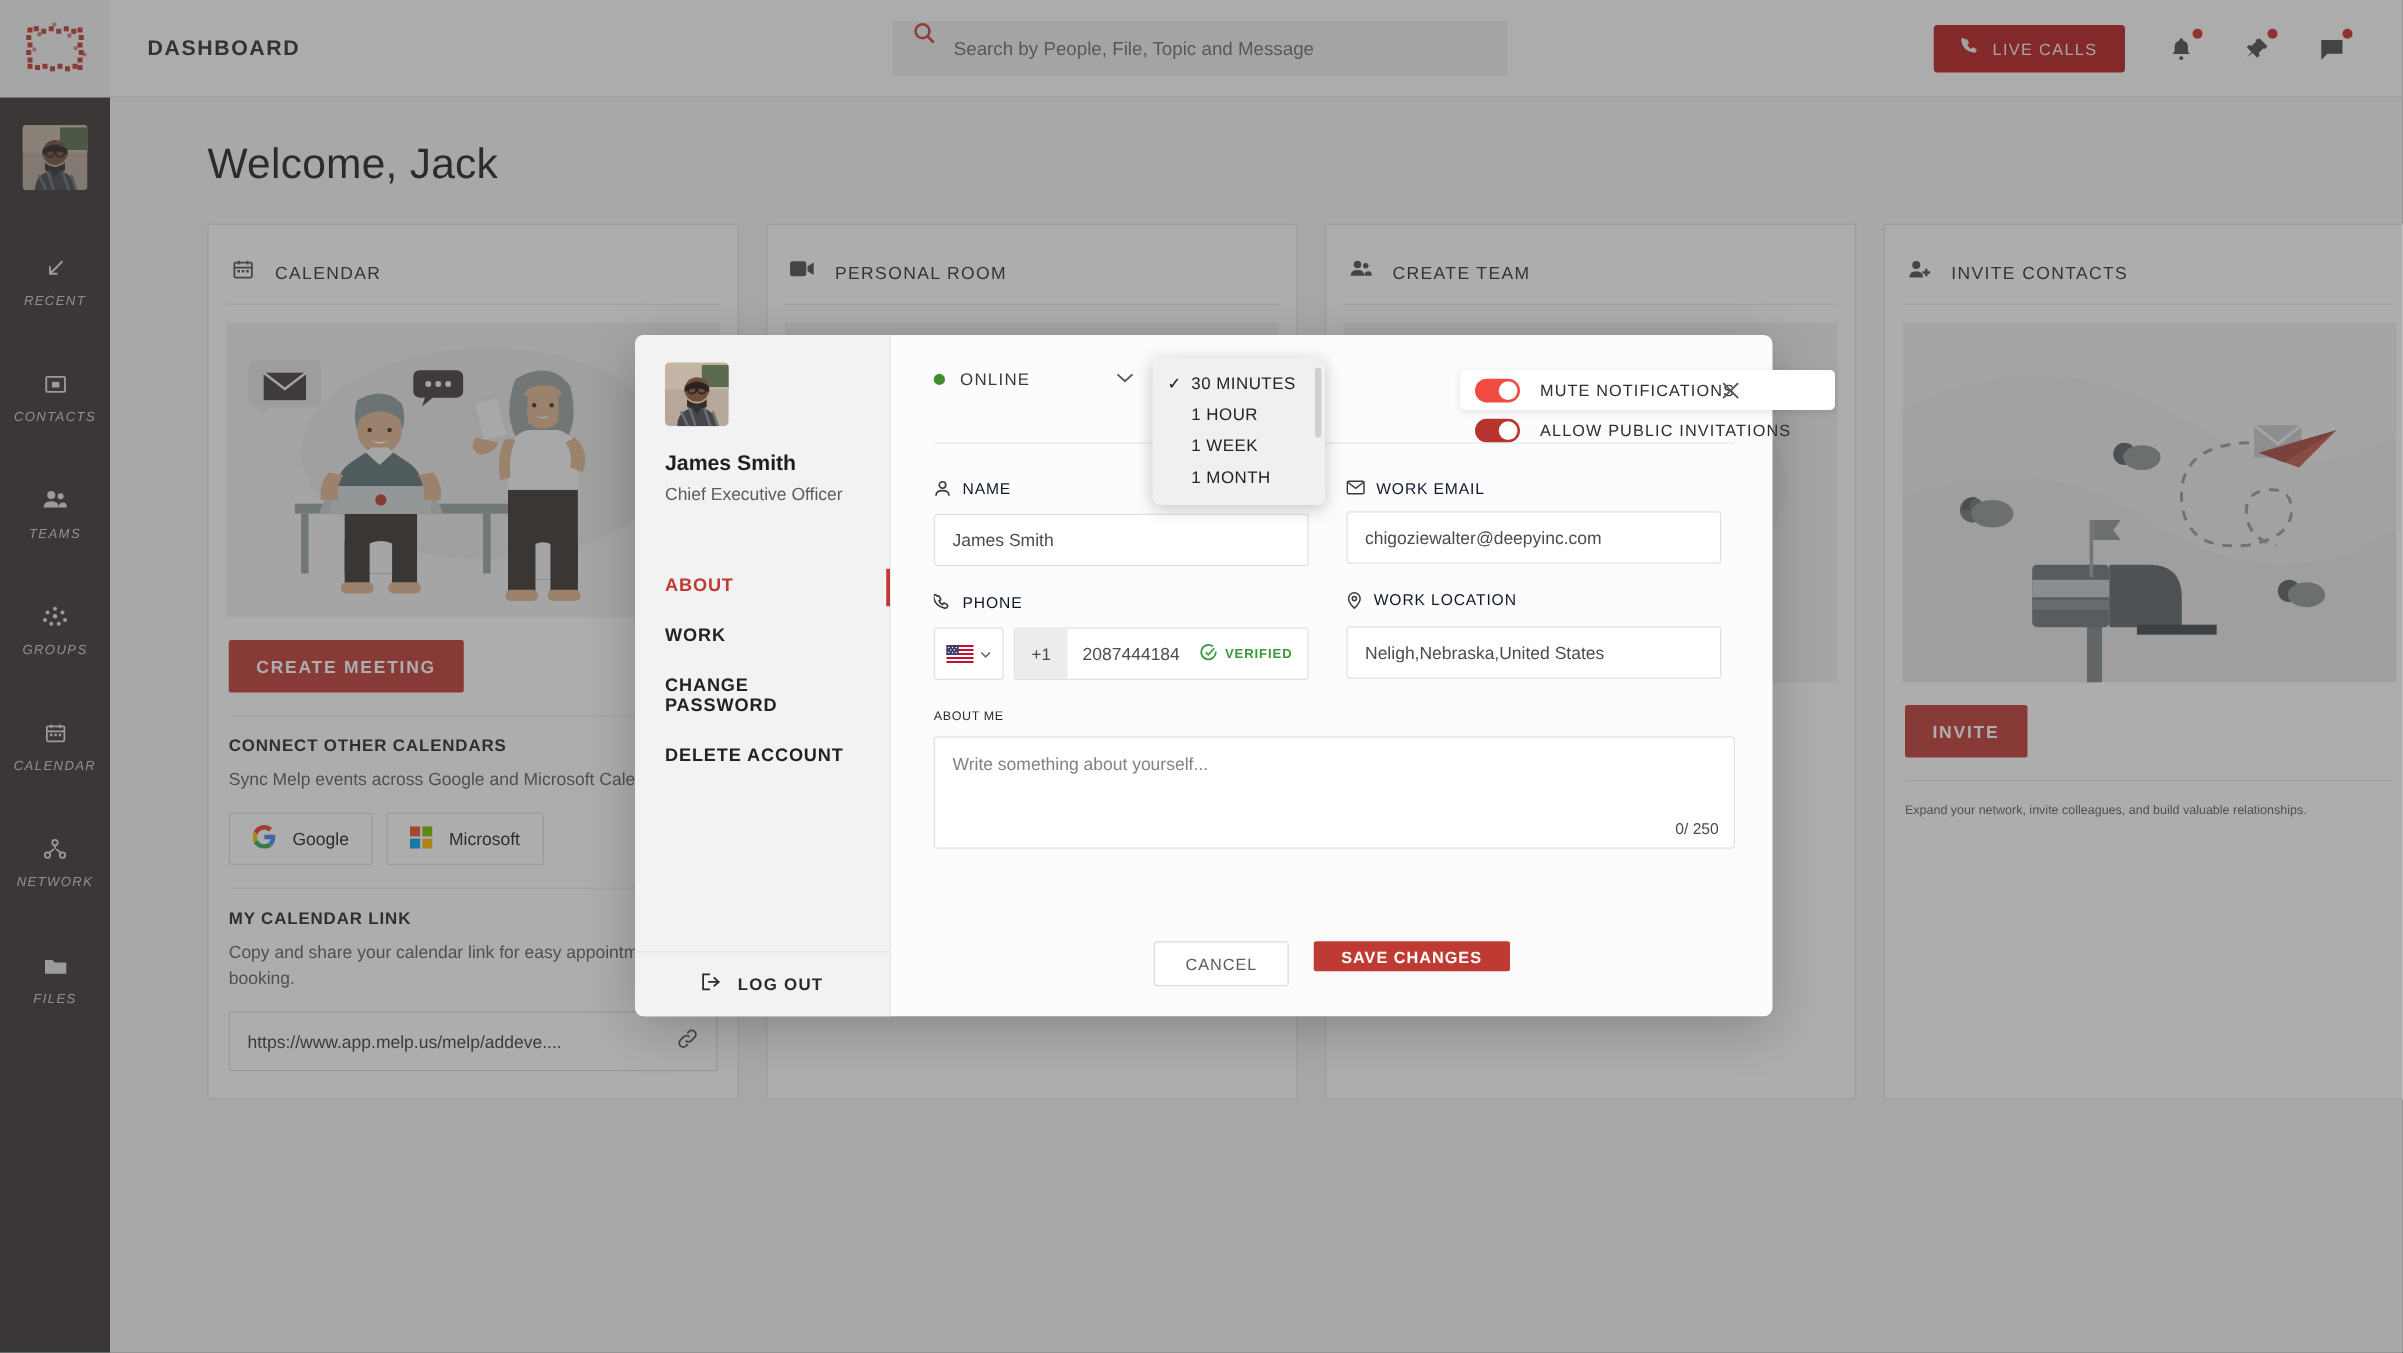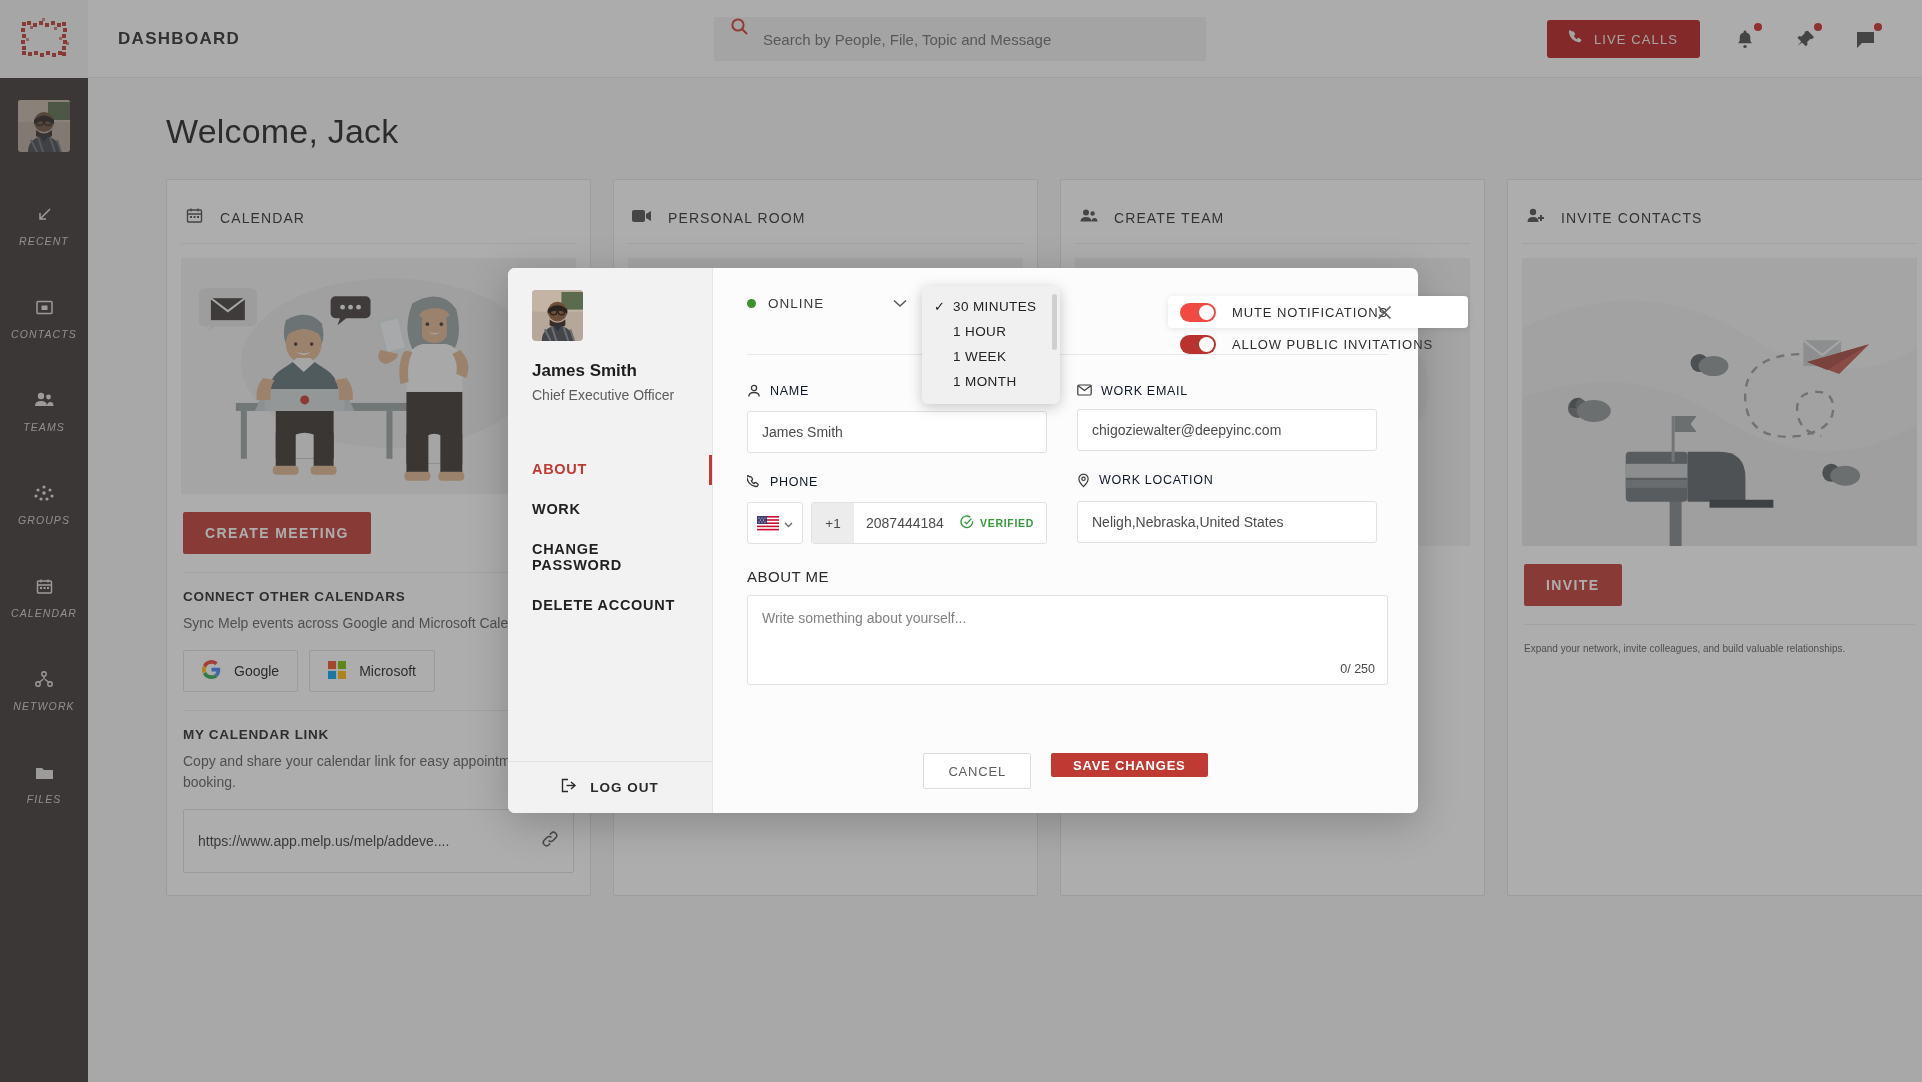--- a/index.html
+++ b/index.html
@@ -153,21 +153,21 @@
   .sec-desc { font-size: 14px; color: #5e5e5e; line-height: 1.5; }
   .provider-row { display: flex; gap: 11px; margin-top: 16px; }
   .provider-btn {
     border: 1px solid #e0e0e0; background: #fff; border-radius: 2px;
     height: 42px; padding: 0 18px; display: flex; align-items: center; gap: 13px;
     font-family: "Liberation Sans", sans-serif;
     font-size: 14px; color: #222; cursor: pointer;
   }
   .link-field {
     margin-top: 16px; border: 1px solid #dedede; border-radius: 2px;
-    height: 64px; display: flex; align-items: center;
+    height: 48px; display: flex; align-items: center;
     padding: 0 14px 0 14px; justify-content: space-between;
   }
   .link-text { font-size: 14px; color: #3b3b3b; }
   .card-footer-note {
     border-top: 1px solid #ececec; margin: 18px 16px 0; padding: 16px 0 18px;
     font-size: 10px; color: #5e5e5e; line-height: 1.5;
   }
 
   
   .modal-backdrop {
@@ -268,21 +268,21 @@
     width: 42px; height: 100%; background: #ececec;
     display: flex; align-items: center; justify-content: center;
     font-size: 13.5px; color: #4a4a4a;
   }
   .phone-num { flex: 1; padding-left: 12px; font-size: 14px; color: #4c4c4c; }
   .verified {
     display: flex; align-items: center; gap: 6px; padding-right: 12px;
     font-size: 10.5px; letter-spacing: 0.7px; color: #39993c; font-weight: 700;
   }
   .about-wrap { margin-top: 2px; padding: 0 0 0 0; }
-  .about-label { font-size: 15px; letter-spacing: 0.5px; color: #2b2b2b; margin-bottom: 10px; }
+  .about-label { font-size: 10px; letter-spacing: 0.5px; color: #2b2b2b; margin-bottom: 10px; }
   .about-box {
     position: relative; width: 100%; height: 90px;
     border: 1px solid #e1e1e1; border-radius: 3px; background: #fff;
     padding: 13px 14px;
   }
   .about-placeholder { font-size: 14px; color: #828282; }
   .char-count {
     position: absolute; right: 12px; bottom: 8px;
     font-size: 12.5px; color: #4a4a4a;
   }

